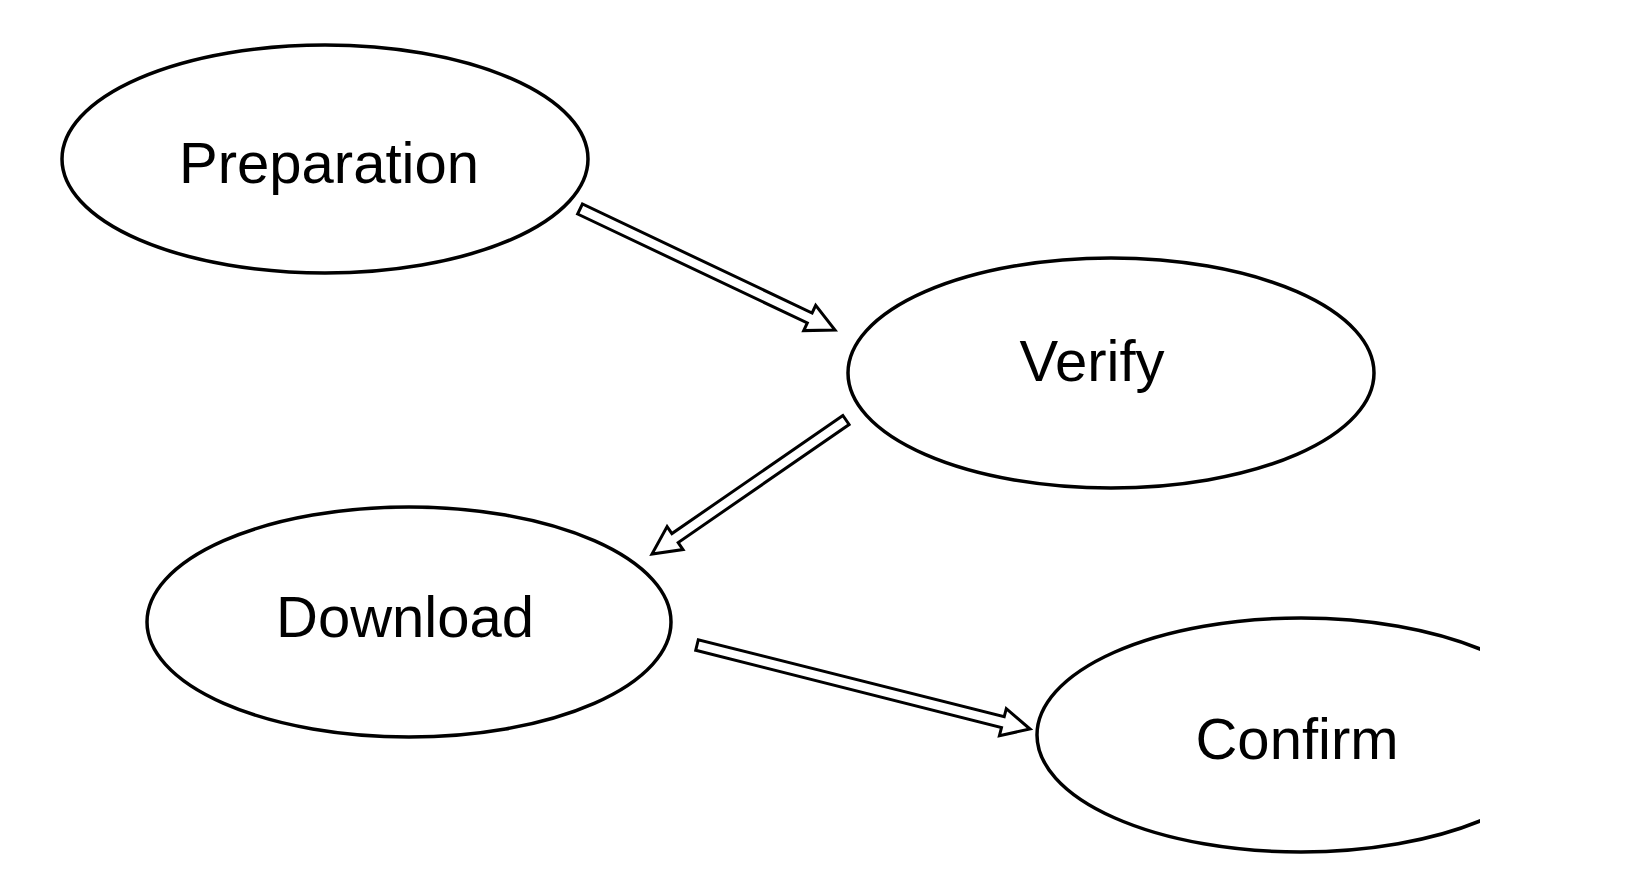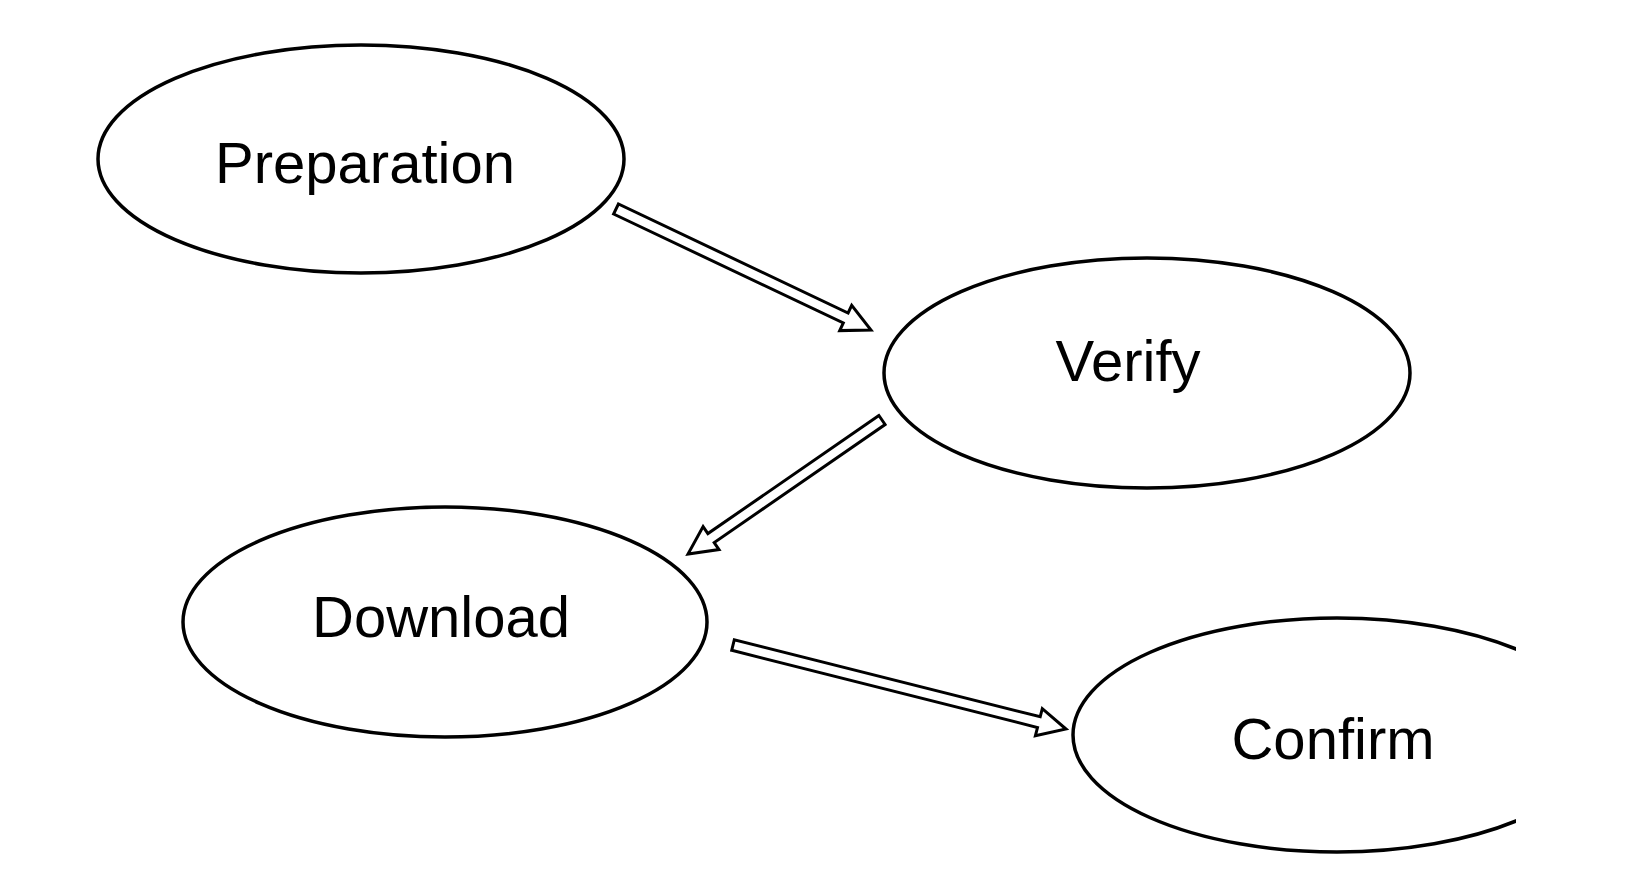--- a/index.html
+++ b/index.html
@@ -6,21 +6,20 @@
     margin: 0;
     padding: 0;
     background: #ffffff;
   }
   .stage {
     position: relative;
     width: 1480px;
     height: 886px;
     background: #ffffff;
     overflow: hidden;
-    margin-left: 36px;
   }
   svg {
     display: block;
   }
   .node-label {
     font-family: "Liberation Sans", "DejaVu Sans", sans-serif;
     font-size: 58px;
     font-weight: 400;
   }
 </style>

